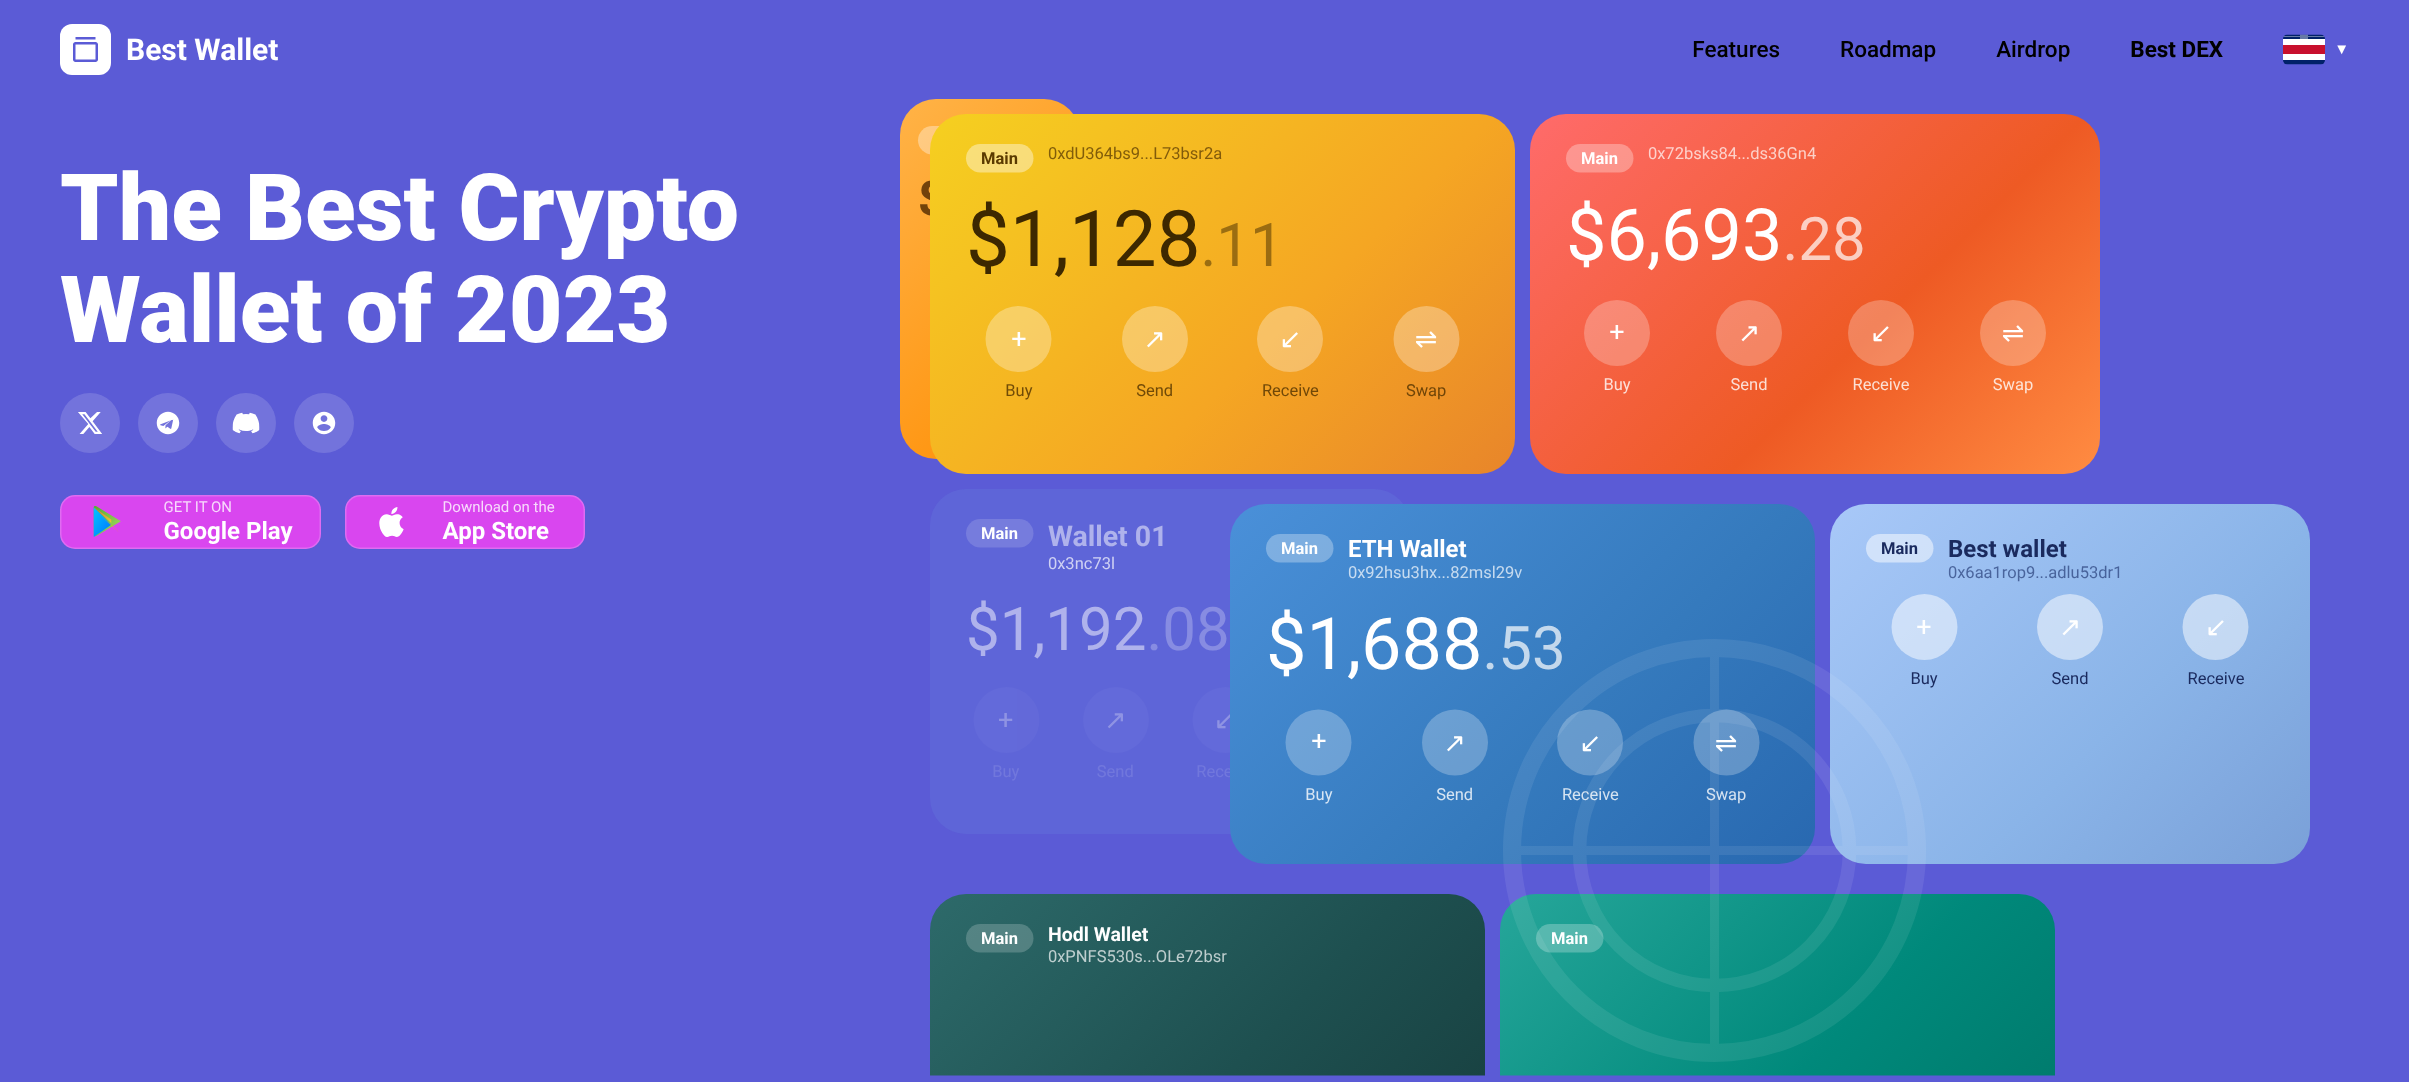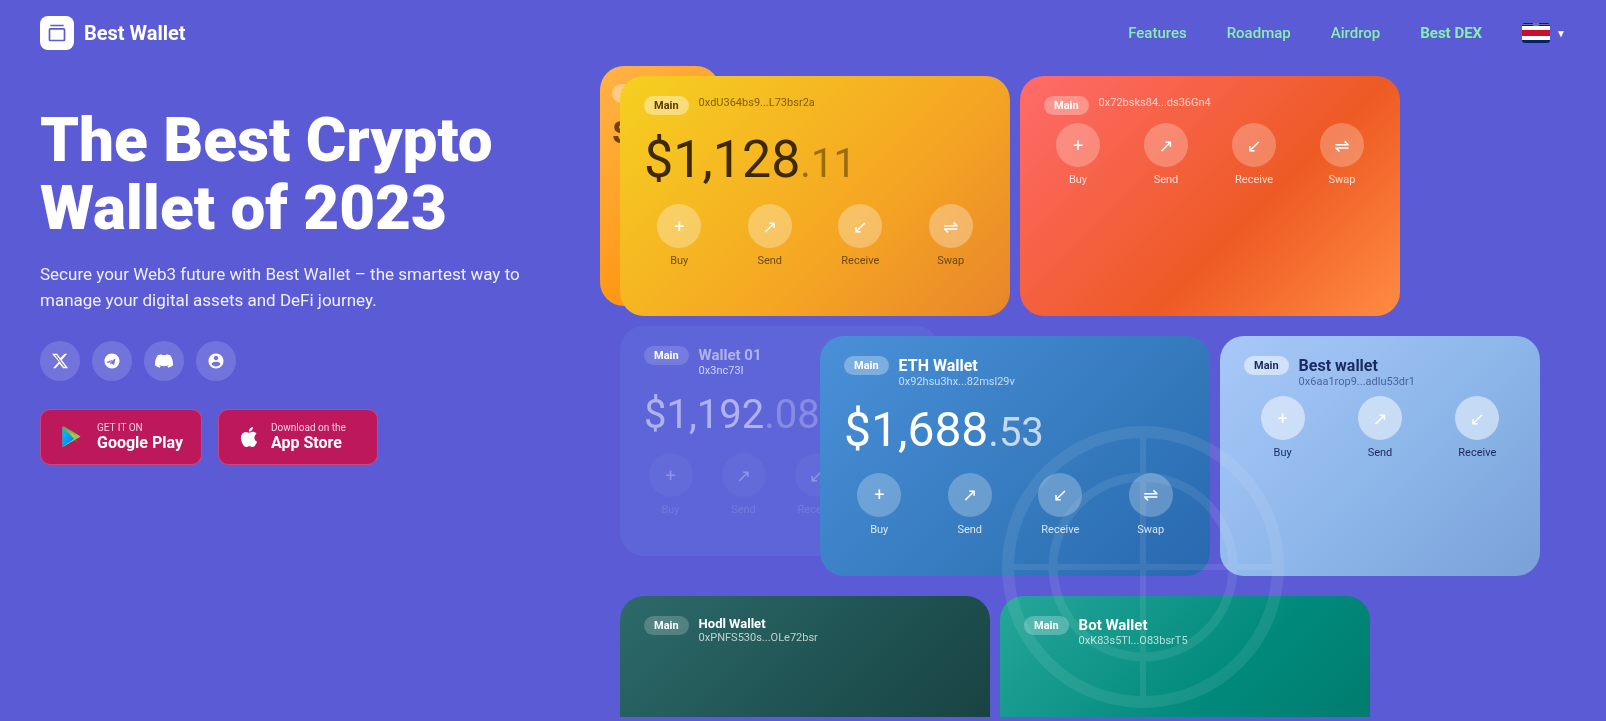--- a/index.html
+++ b/index.html
@@ -39,21 +39,21 @@
       align-items: center;
       justify-content: center;
     }
     .logo-icon svg { width: 20px; height: 20px; }
     .nav-links {
       display: flex;
       align-items: center;
       gap: 40px;
     }
     .nav-link {
-      color: #86efac;
+      color: #000000;
       font-size: 15px;
       font-weight: 500;
       cursor: pointer;
       text-decoration: none;
     }
     .nav-link.active { font-weight: 700; }
     .lang-selector {
       display: flex;
       align-items: center;
       gap: 6px;
@@ -105,26 +105,26 @@
       cursor: pointer;
       font-size: 16px;
       color: white;
       font-weight: 700;
     }
     .app-buttons {
       display: flex;
       gap: 16px;
     }
     .app-btn {
-      background: #be185d;
+      background: #d946ef;
       border-radius: 10px;
       display: flex;
       align-items: center;
-      gap: 10px;
-      padding: 12px 18px;
+      gap: 22px;
+      padding: 2px 18px;
       cursor: pointer;
       border: 1px solid rgba(255,255,255,0.2);
       min-width: 160px;
     }
     .app-btn-text-small { font-size: 10px; color: rgba(255,255,255,0.8); }
     .app-btn-text-large { font-size: 16px; font-weight: 700; color: white; }
     .play-icon-wrap {
       width: 28px;
       height: 28px;
     }
@@ -345,21 +345,20 @@
         <div style="flex:1;background:#012169;"></div>
       </div>
       <span style="font-size:10px;color:white;">▼</span>
     </div>
   </div>
 </nav>
 
 <section class="hero">
   <div class="hero-left">
     <h1 class="hero-title">The Best Crypto Wallet of 2023</h1>
-    <p class="hero-subtitle">Secure your Web3 future with Best Wallet – the smartest way to manage your digital assets and DeFi journey.</p>
 
     <div class="social-icons">
       <div class="social-btn" title="X/Twitter">
         <svg width="18" height="18" viewBox="0 0 24 24" fill="white">
             <path d="M18.244 2.25h3.308l-7.227 8.26 8.502 11.24H16.17l-4.714-6.231-5.401 6.231H2.741l7.73-8.835L1.254 2.25H8.08l4.259 5.622zm-1.161 17.52h1.833L7.084 4.126H5.117z"></path>
           </svg>
       </div>
       <div class="social-btn" title="Telegram">
         <svg width="18" height="18" viewBox="0 0 24 24" fill="white">
             <path d="M12 2C6.48 2 2 6.48 2 12s4.48 10 10 10 10-4.48 10-10S17.52 2 12 2zm4.64 6.8l-1.68 7.92c-.12.56-.46.7-.94.44l-2.6-1.92-1.26 1.2c-.14.14-.26.26-.52.26l.18-2.6 4.72-4.26c.2-.18-.04-.28-.32-.1L7.86 14.7l-2.52-.78c-.55-.17-.56-.55.12-.82l9.86-3.8c.46-.17.86.1.32.5z"></path>
@@ -464,20 +463,23 @@
       </div>
     </div>
 
     <div class="wallet-card card-matic">
       <div class="card-header">
         <span class="card-main-badge">Main</span>
         <div class="card-wallet-info">
           <div class="card-wallet-addr">0x72bsks84...ds36Gn4</div>
         </div>
       </div>
+      <div class="card-balance">
+        <span>$6,693</span><span class="decimal">.28</span>
+      </div>
       <div class="card-actions">
         <div class="card-action">
           <div class="action-circle">+</div>
           <span class="action-label">Buy</span>
         </div>
         <div class="card-action">
           <div class="action-circle">↗</div>
           <span class="action-label">Send</span>
         </div>
         <div class="card-action">
@@ -495,21 +497,21 @@
       <div style="padding:16px 0 0 12px;">
         <span class="card-main-badge" style="background:rgba(255,255,255,0.35);color:#5a3000;">Main</span>
         <div style="font-size:32px;font-weight:800;color:rgba(80,40,0,0.8);margin-top:12px;">$</div>
       </div>
     </div>
 
     <div class="wallet-card card-wallet01">
       <div class="card-header">
         <span class="card-main-badge">Main</span>
         <div class="card-wallet-info">
-          <div class="card-wallet-name" style="color:rgba(255,255,255,0.5);font-size:15px;">Wallet 01</div>
+          <div class="card-wallet-name" style="color:rgba(255,255,255,0.5);font-size:19px;">Wallet 01</div>
           <div class="card-wallet-addr">0x3nc73l</div>
         </div>
       </div>
       <div class="card-balance" style="color:rgba(255,255,255,0.5);font-size:40px;">
         <span>$1,192</span><span style="opacity:0.5;">.08</span>
       </div>
       <div class="card-actions">
         <div class="card-action">
           <div class="action-circle" style="opacity:0.3;">+</div>
           <span class="action-label" style="opacity:0.3;">Buy</span>
@@ -590,21 +592,17 @@
         <div class="card-wallet-info">
           <div class="card-wallet-name" style="font-size:13px;">Hodl Wallet</div>
           <div class="card-wallet-addr">0xPNFS530s...OLe72bsr</div>
         </div>
       </div>
     </div>
 
     <div class="wallet-card card-bot">
       <div class="card-header">
         <span class="card-main-badge" style="background:rgba(255,255,255,0.25);">Main</span>
-        <div class="card-wallet-info">
-          <div class="card-wallet-name" style="font-size:15px;">Bot Wallet</div>
-          <div class="card-wallet-addr">0xK83s5Tl...O83bsrT5</div>
-        </div>
       </div>
     </div>
 
   </div>
 </section>
 
 </body></html>

